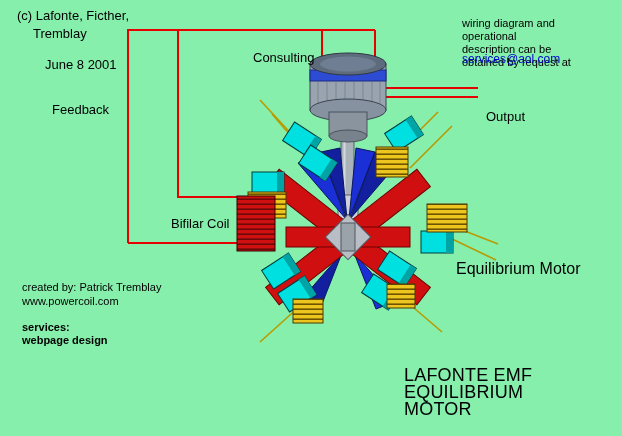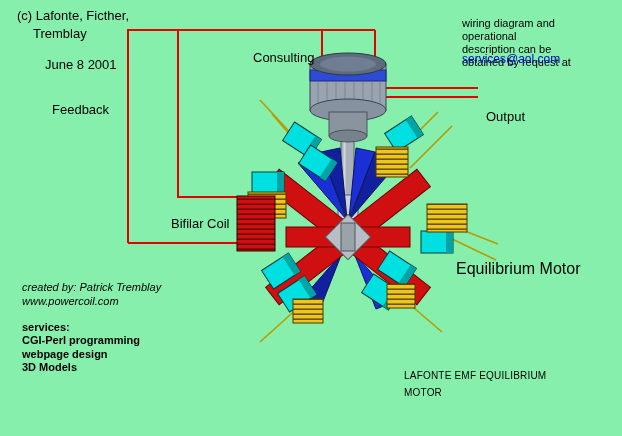--- a/index.html
+++ b/index.html
@@ -9,21 +9,21 @@
     width: 622px;
     height: 436px;
     background: #86efac;
     font-family: "Liberation Sans", sans-serif;
     color: #000000;
     overflow: hidden;
   }
   .lbl { position: absolute; font-size: 13px; line-height: 15px; white-space: pre-line; }
   .small { font-size: 11px; line-height: 13px; }
   .email { color: #0000cc; font-size: 12px; text-decoration: none; cursor: pointer; }
-  .title-block { font-size: 10px; line-height: 17px; letter-spacing: 0.2px; }
+  .title-block { font-size: 18px; line-height: 17px; letter-spacing: 0.2px; }
   .credits div { font-size: 11px; line-height: 14px; }
   .services div { font-size: 11px; line-height: 13.4px; font-weight: bold; }
   svg.diagram { position: absolute; left: 0; top: 0; }
 </style>
 </head>
 <body>
 
 <div class="page">
 
   <svg class="diagram" width="622" height="436" viewBox="0 0 622 436">
@@ -161,28 +161,26 @@
   <div class="lbl" style="left:52px; top:102px;">Feedback</div>
   <div class="lbl" style="left:253px; top:50px;">Consulting</div>
   <div class="lbl small" style="left:462px; top:17px; width:150px;">wiring diagram and operational
 description can be
 obtained by request at</div>
   <a class="email" style="position:absolute; left:462px; top:52px;">services@aol.com</a>
   <div class="lbl" style="left:486px; top:85px;margin-top:24px;">Output</div>
   <div class="lbl" style="left:171px; top:216px;">Bifilar Coil</div>
   <div class="lbl" style="left:424px; top:261px; font-size:16px;margin-left:32px;">Equilibrium Motor</div>
 
-  <div class="credits" style="position:absolute; left:22px; top:280px;font-style:italic;">
+  <div class="credits" style="position:absolute; left:22px; top:280px;">
     <div>created by: Patrick Tremblay</div>
     <div>www.powercoil.com</div>
   </div>
 
   <div class="services" style="position:absolute; left:22px; top:321px;">
     <div>services:</div>
-    <div>CGI-Perl programming</div>
     <div>webpage design</div>
-    <div>3D Models</div>
   </div>
 
   <div class="lbl title-block" style="left:404px; top:367px; width:200px;">LAFONTE EMF EQUILIBRIUM
 MOTOR</div>
 
 </div>
 
 </body></html>

